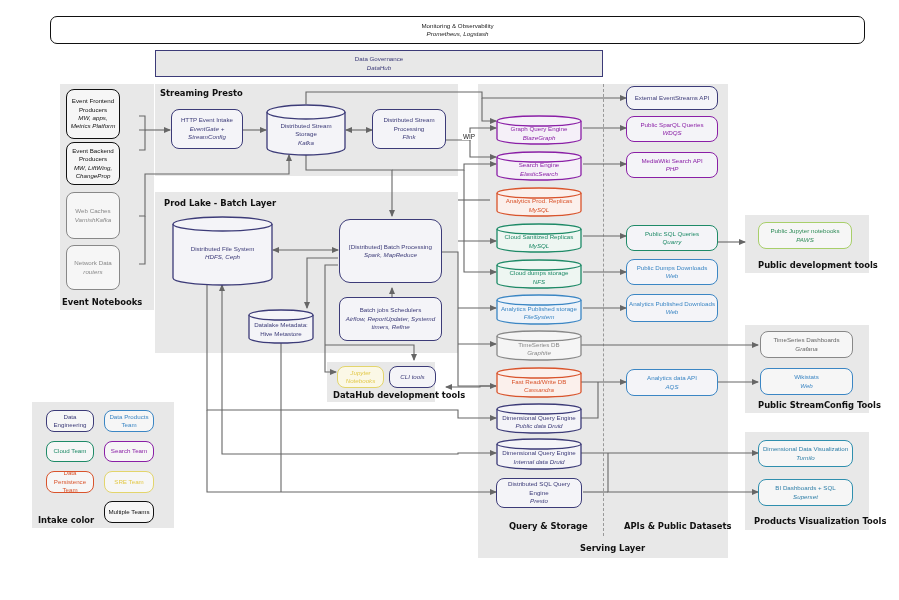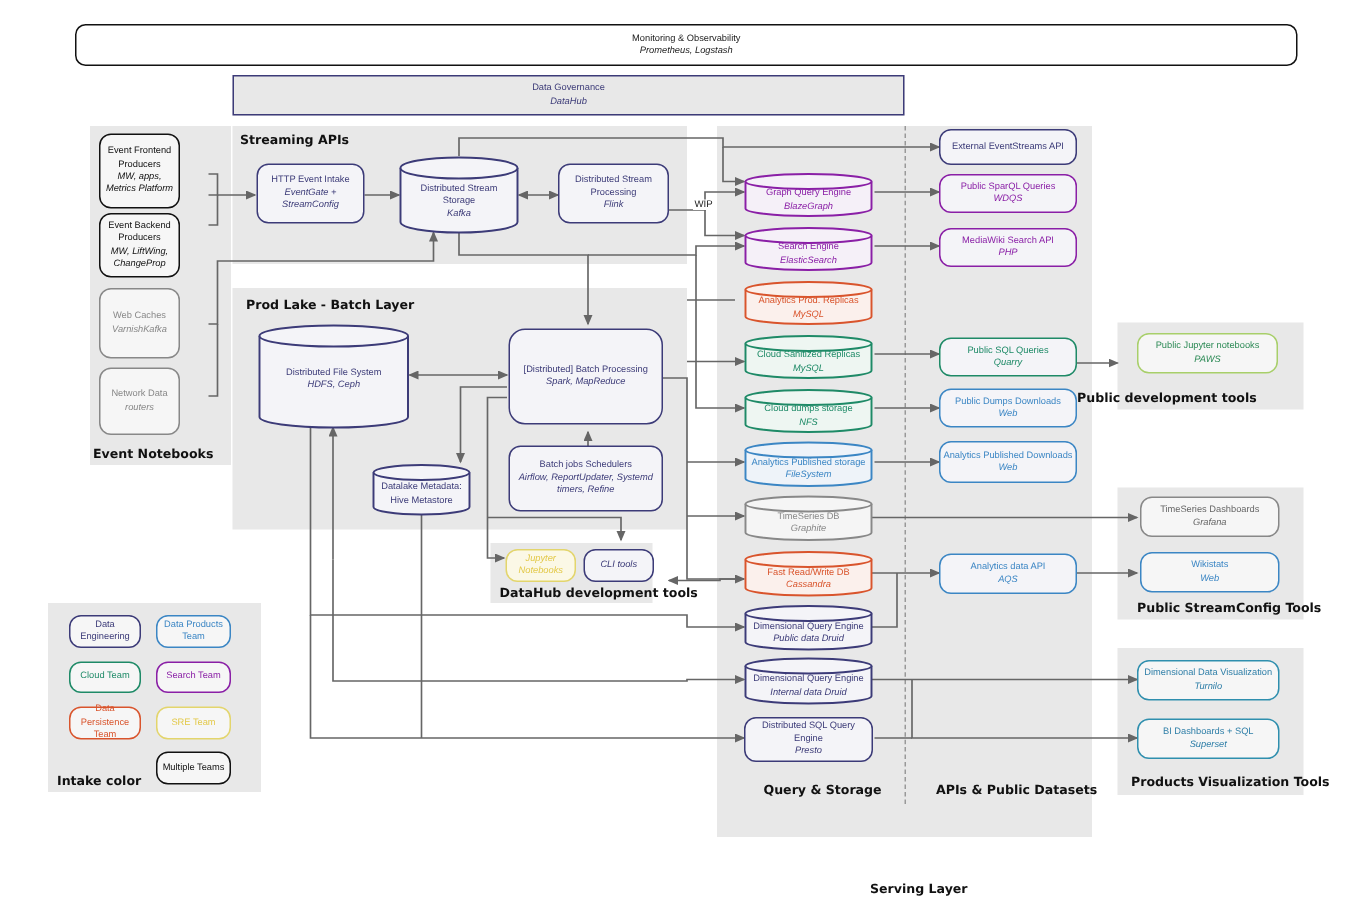--- a/index.html
+++ b/index.html
@@ -121,27 +121,27 @@
     <path d="M718,382 L758,382" marker-end="url(#ah)"></path>
     <path d="M581,453 L758,453" marker-end="url(#ah)"></path>
     <path d="M608,453 L608,492 L758,492" marker-end="url(#ah)"></path>
     <path d="M583,492 L608,492"></path>
   </g>
   <text x="464" y="140" font-size="6.4" font-family="Liberation Sans, sans-serif" fill="#222" text-anchor="middle" dy="-2"></text>
 </svg>
 <span class="lbl-small" style="left:462px;top:133px;background:#fff;padding:0 1px;">WIP</span>
 
 <span class="title" style="left:62px;top:297px;">Event Notebooks</span>
-<span class="title" style="left:160px;top:88px;">Streaming APIs</span>
+<span class="title" style="left:160px;top:88px;">Streaming Presto</span>
 <span class="title" style="left:164px;top:198px;">Prod Lake - Batch Layer</span>
 <span class="title" style="left:333px;top:390px;">DataHub development tools</span>
 <span class="title" style="left:509px;top:521px;">Query &amp; Storage</span>
 <span class="title" style="left:624px;top:521px;">APIs &amp; Public Datasets</span>
-<span class="title" style="left:580px;top:543px;margin-top:44px;">Serving Layer</span>
-<span class="title" style="left:718px;top:260px;">Public development tools</span>
+<span class="title" style="left:580px;top:543px;">Serving Layer</span>
+<span class="title" style="left:758px;top:260px;">Public development tools</span>
 <span class="title" style="left:758px;top:400px;">Public  StreamConfig Tools</span>
 <span class="title" style="left:754px;top:516px;">Products Visualization Tools</span>
 <span class="title" style="left:38px;top:515px;">Intake color</span>
 
 <div class="box c-black" style="left:66px;top:89px;width:54px;height:50px;background:#f6f6f6;">
   <span>Event Frontend Producers</span>
   <span class="sub">MW, apps, Metrics Platform</span>
 </div>
 <div class="box c-black" style="left:66px;top:142px;width:54px;height:43px;background:#f6f6f6;">
   <span>Event Backend Producers</span>

